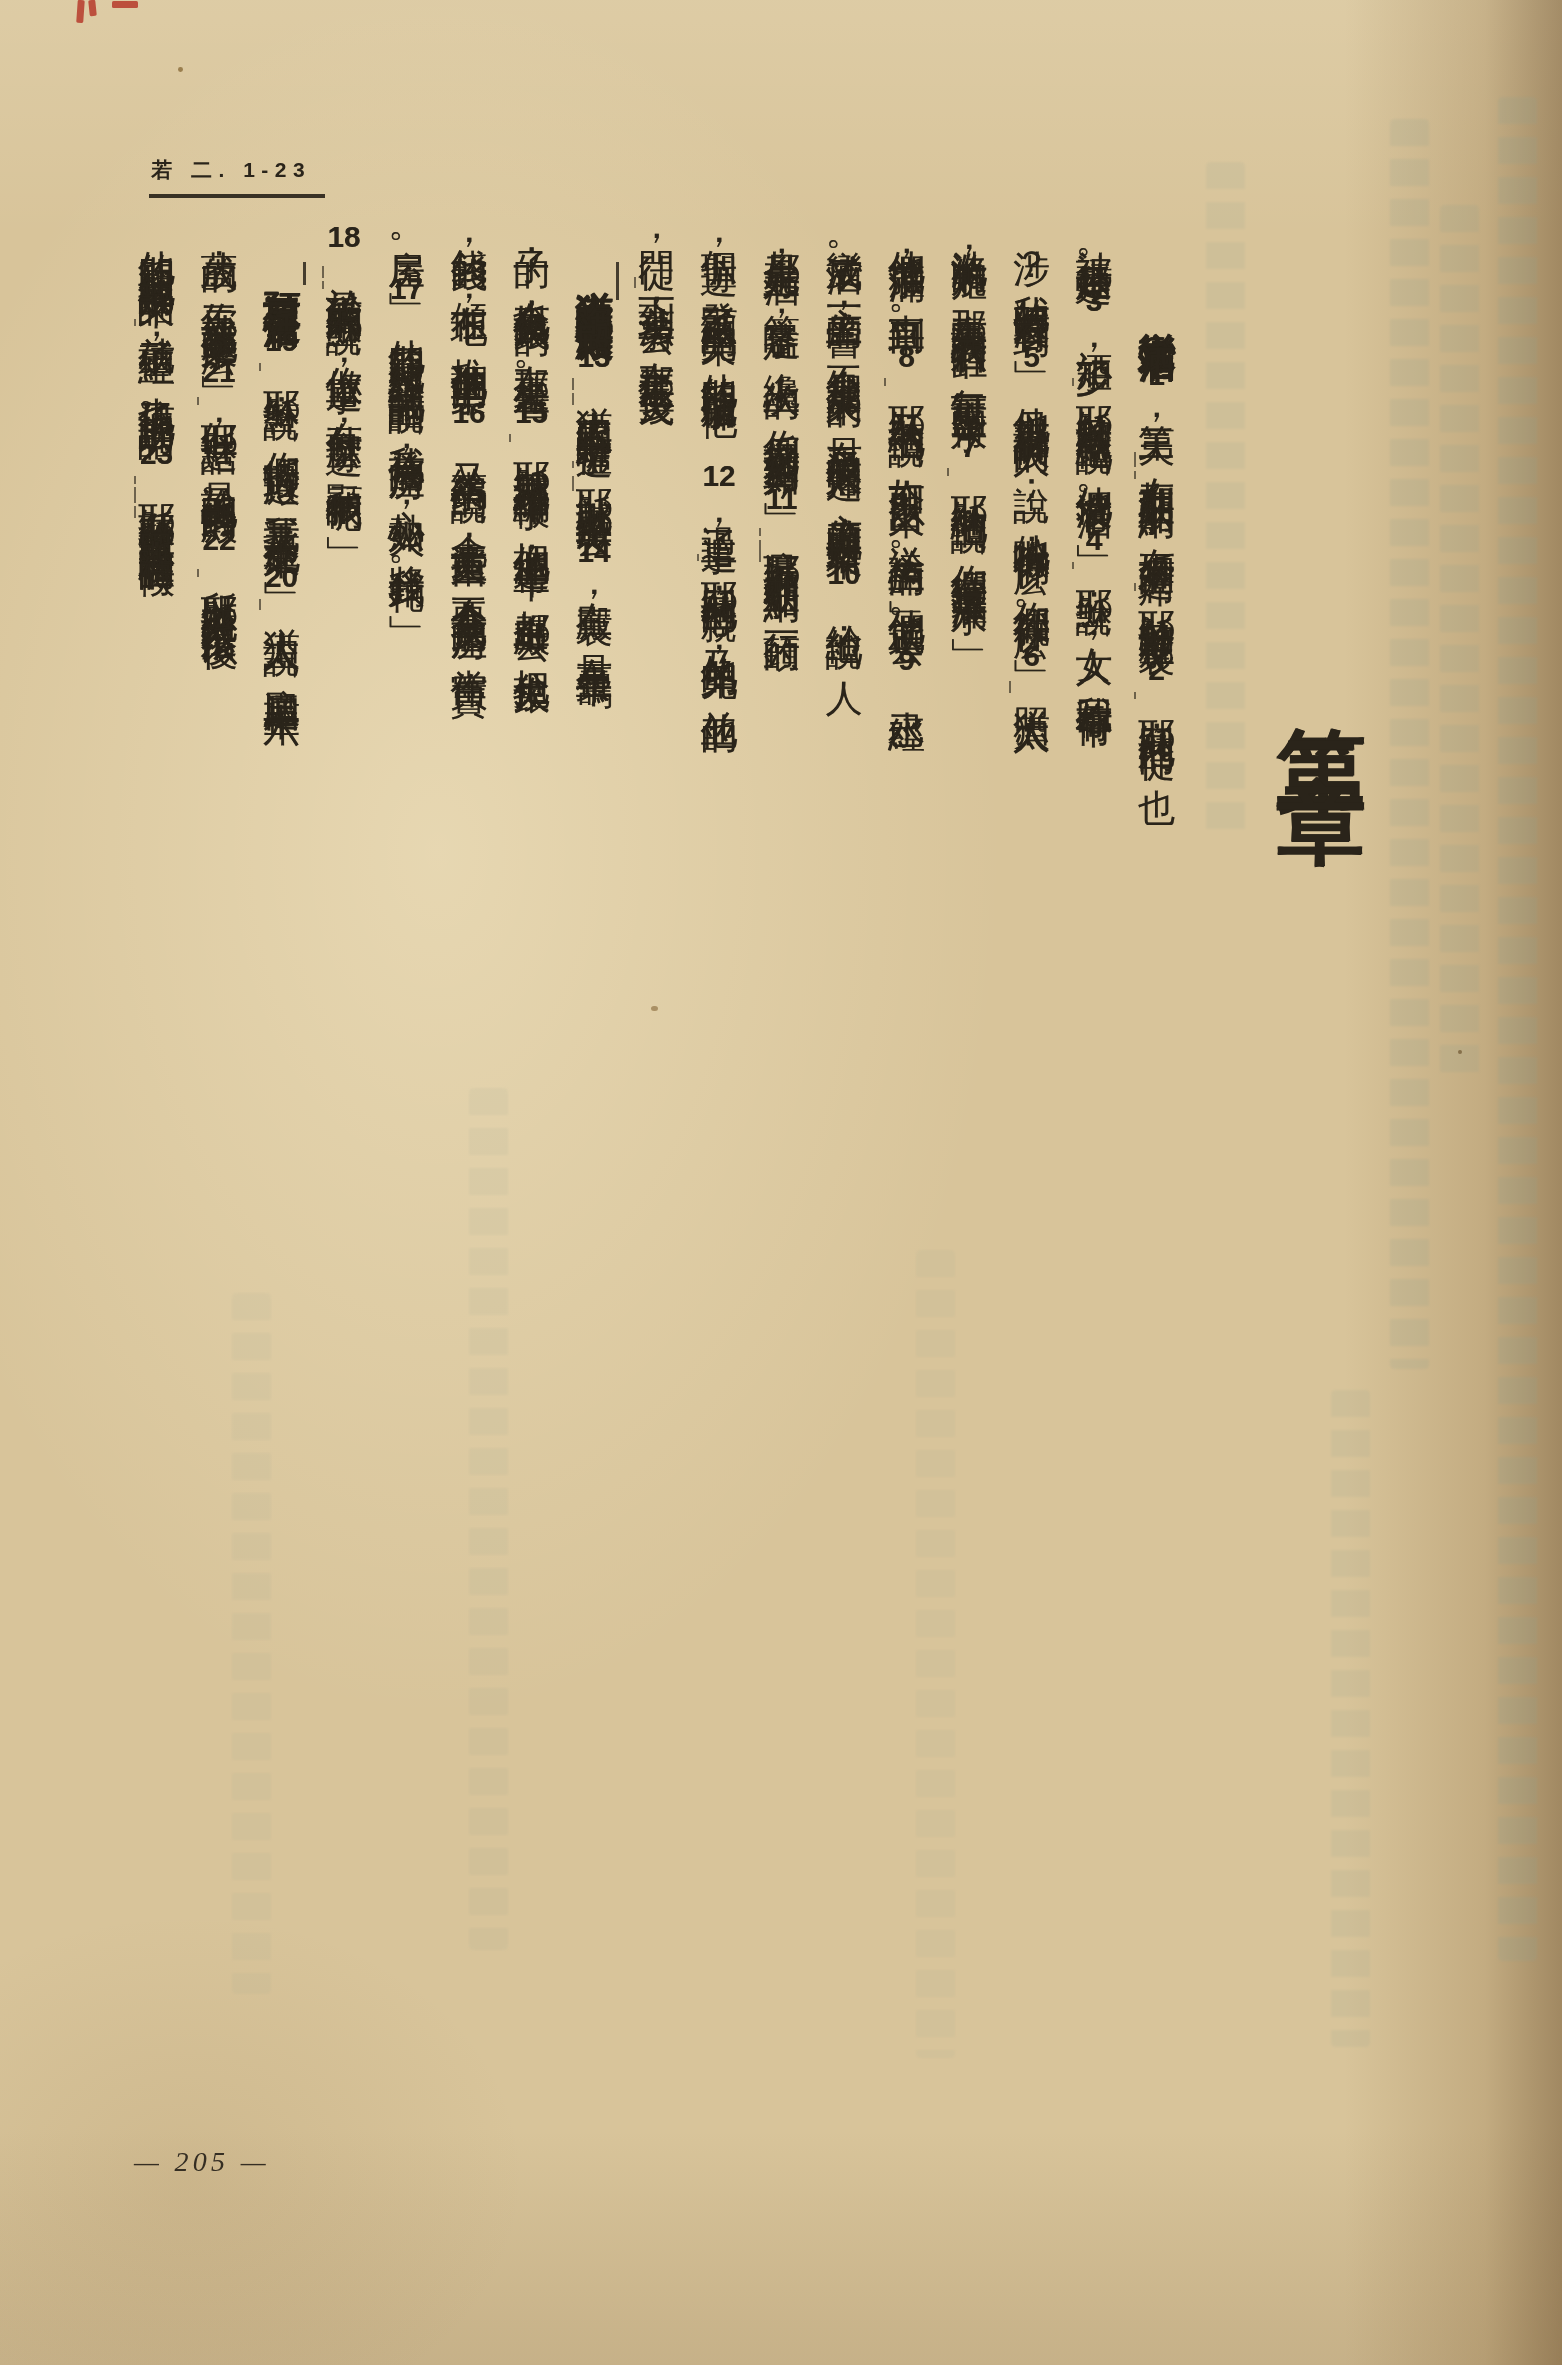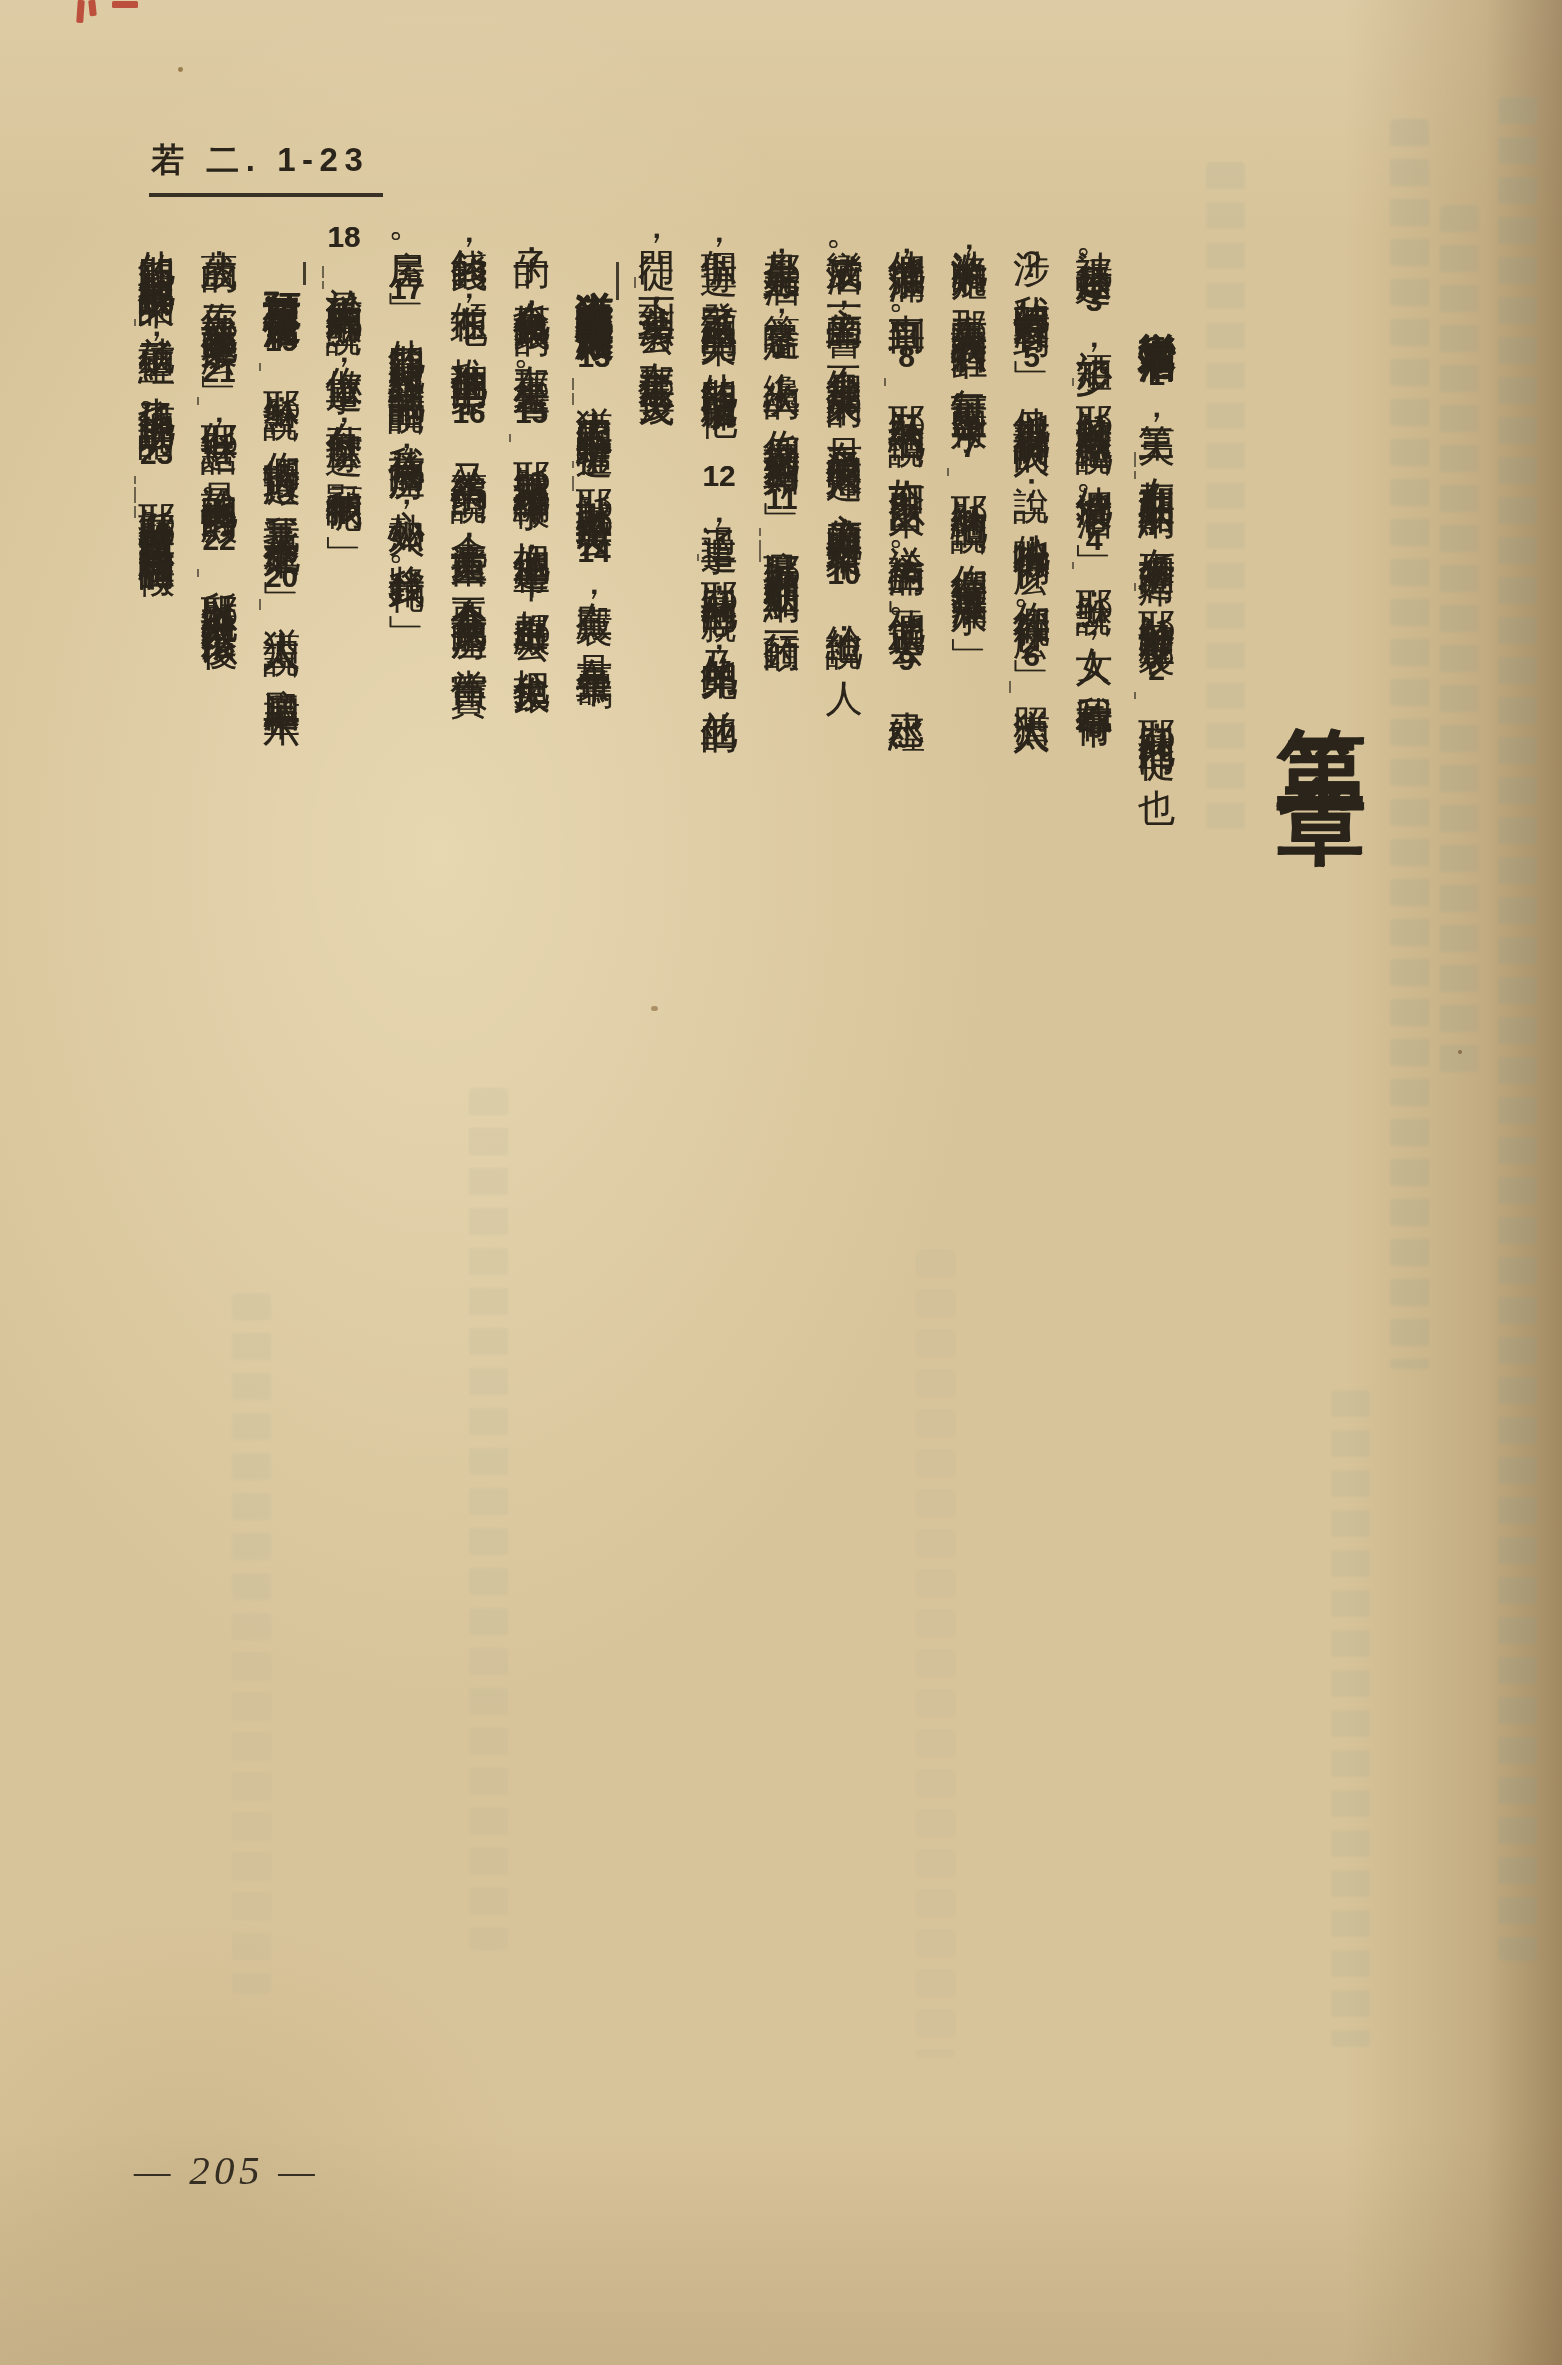--- a/index.html
+++ b/index.html
@@ -16,23 +16,23 @@
       radial-gradient(485px 377px at 12% 92%, rgba(120,85,40,.10), rgba(120,85,40,0) 70%),
       linear-gradient(to right, rgba(120,85,40,0) 86%, rgba(120,85,40,.22) 95%, rgba(92,62,28,.45) 100%),
       linear-gradient(to bottom, rgba(255,250,230,.14), rgba(0,0,0,0) 10%, rgba(0,0,0,0) 90%, rgba(90,60,25,.14) 100%),
       var(--paper);
     overflow:hidden;
   }
   .page{position:absolute;inset:0;}
 
   
   .running-head{
-    position:absolute; left:149px; top:138px;
+    position:absolute; left:149px; top:156px;
     font-family:"Liberation Sans","DejaVu Sans",sans-serif;
-    font-weight:700; font-size:33px; letter-spacing:6.5px;
+    font-weight:700; font-size:21px; letter-spacing:6.5px;
     color:var(--ink);
     border-bottom:4.8px solid rgba(42,36,26,.92);
     padding:0 14px 9.7px 2.2px;
     white-space:nowrap;
   }
 
   
   .red-mark{position:absolute; background:var(--red); opacity:.82; border-radius:1.6px;}
   .red-mark.m1{left:77px; top:0; width:7px; height:22.6px; transform:rotate(4deg);}
   .red-mark.m2{left:89px; top:0; width:6.5px; height:16px; transform:rotate(-6deg);}
@@ -73,21 +73,21 @@
     border-right:3.8px solid rgba(42,36,26,.85);
     padding-right:1.1px;
   }
   .col .pn{
     border-left:2.7px solid rgba(42,36,26,.62);
   }
 
   
   .page-number{
     position:absolute; left:134px; top:2146px;
-    font-style:italic; font-size:41px; letter-spacing:4.3px;
+    font-style:italic; font-size:28px; letter-spacing:4.3px;
     color:#352e23; white-space:nowrap;
   }
 
   
   .ghost{
     position:absolute; width:39px;
     background:repeating-linear-gradient(to bottom, var(--ghost) 0 27px, transparent 27px 40px);
     opacity:.16; filter:blur(1.1px); border-radius:4.3px;
   }
   .ghost.g1{left:1498px; top:97px;  height:1864px; opacity:.20;}

